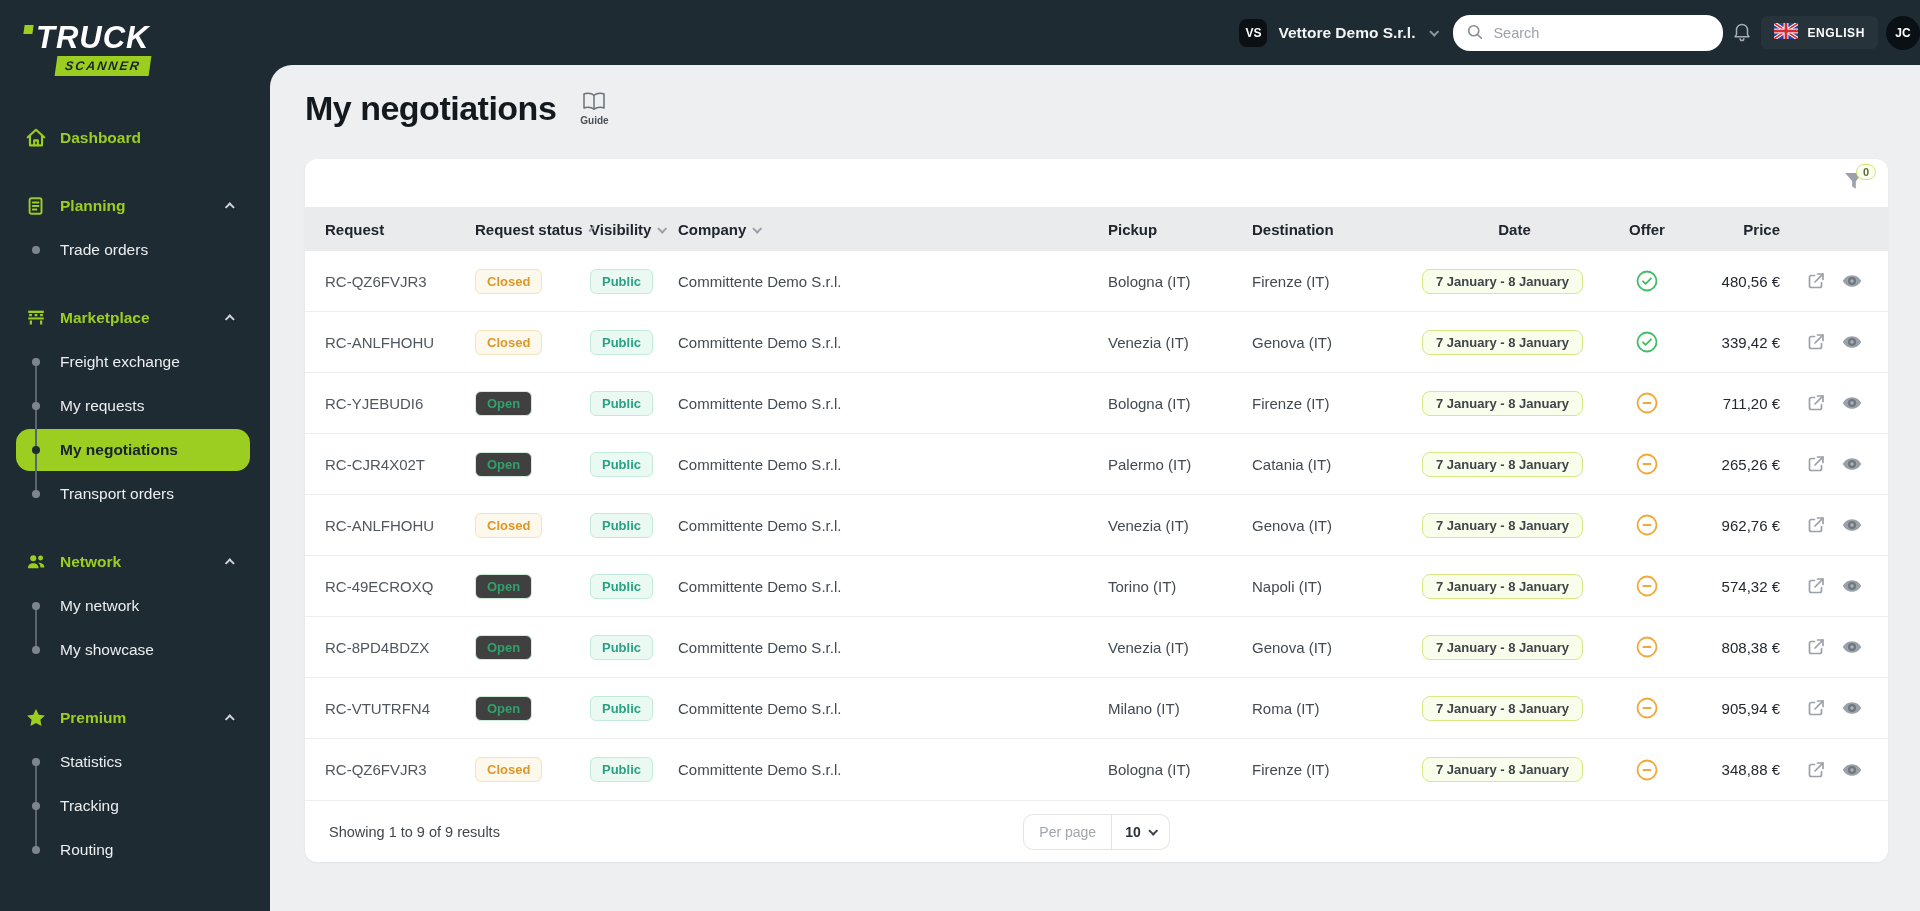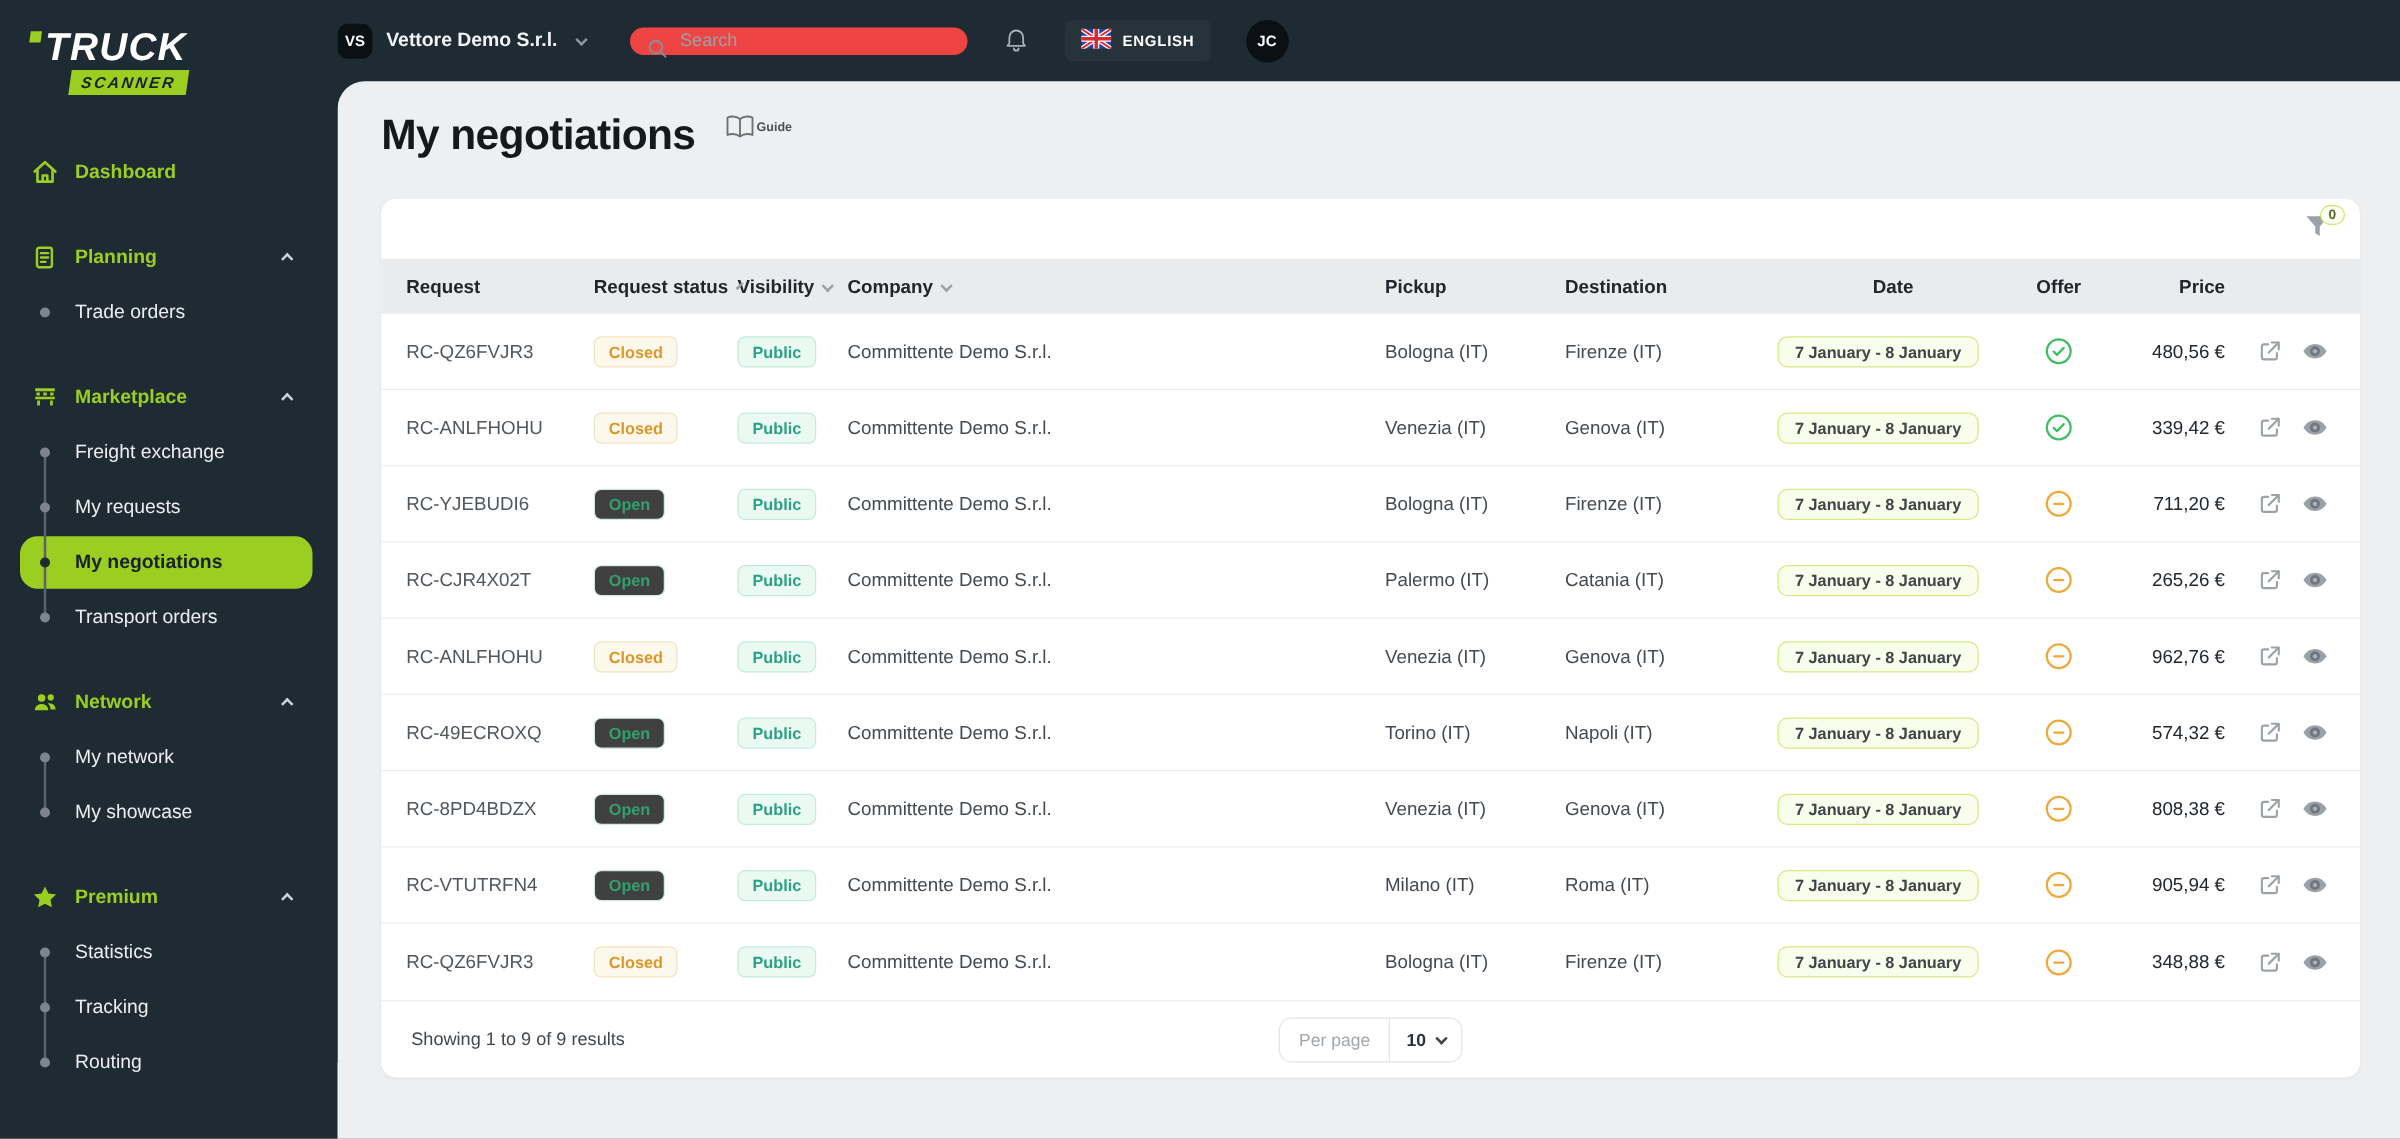--- a/index.html
+++ b/index.html
@@ -25,38 +25,38 @@
   .sec-head .chev { position:absolute; right:36px; color:#cdd3d8; }
   .group-items { position:relative; }
   .group-items::before { content:""; position:absolute; left:35px; top:22px; height:calc(100% - 44px); width:2px; background:#5a646c; }
   .sub { position:relative; height:44px; display:flex; align-items:center; cursor:pointer;padding-left:16px; }
   .sub::after { content:""; position:absolute; left:32px; top:18px; width:8px; height:8px; border-radius:50%; background:#7e868d; }
   .sub .sub-label { position:absolute; left:60px; color:#eceef0; font-size:15.5px; font-weight:500; }
   .sub.active::before { content:""; position:absolute; left:16px; right:20px; top:1px; bottom:1px; background:#9cce21; border-radius:14px; z-index:-1; }
   .sub.active::after { background:#1e2b33; }
   .sub.active .sub-label { color:#17222a; font-weight:700; }
   
-  .topbar { position:absolute; left:270px; top:0; right:0; height:65px; display:flex; align-items:center; gap:28px; }
+  .topbar { position:absolute; left:270px; top:0; right:0; height:65px; display:flex; align-items:center; justify-content:flex-end; gap:8px; }
   .org { display:flex; align-items:center; gap:11px; cursor:pointer; }
   .org-badge { width:28px; height:28px; border-radius:8px; background:#0a1014; color:#fff; font-size:12px; font-weight:700; display:flex; align-items:center; justify-content:center; }
   .org-name { color:#f2f4f5; font-size:15.5px; font-weight:700; }
   .org .chev { color:#8d969d; margin-left:4px; }
   .search-wrap { position:relative; margin-left:8px; }
-  .search-input { width:270px; height:22px; border:none; border-radius:17px; background:#ef4444; padding:0 14px 0 40px; font-size:14.5px; color:#333; outline:none; font-family:inherit; }
+  .search-input { width:270px; height:36px; border:none; border-radius:17px; background:#ffffff; padding:0 14px 0 40px; font-size:14.5px; color:#333; outline:none; font-family:inherit; }
   .search-input::placeholder { color:#9aa1a8; }
   .search-icon { position:absolute; left:13px; top:8px; }
   .icon-button { background:none; border:none; cursor:pointer; display:flex; align-items:center; }
   .lang { display:flex; align-items:center; gap:9px; background:rgba(255,255,255,0.04); border:none; border-radius:6px; padding:7px 13px; cursor:pointer; }
   .lang-label { color:#fff; font-size:12px; font-weight:700; letter-spacing:0.6px; }
   .avatar { width:34px; height:34px; border-radius:50%; background:#0a1014; color:#fff; font-size:12px; font-weight:700; display:flex; align-items:center; justify-content:center; cursor:pointer; }
   
   .main { position:absolute; left:270px; top:65px; right:0; bottom:0; background:#edeff1; border-top-left-radius:22px; padding:0 32px 0 35px; }
   .page-head { margin-top:24px; display:flex; align-items:flex-start; gap:24px; }
   .page-title { font-size:34px; font-weight:800; color:#14191d; letter-spacing:-0.5px; }
-  .guide { display:flex; flex-direction:row; align-items:center; gap:1px; background:none; border:none; cursor:pointer; margin-top:2px; }
+  .guide { display:flex; flex-direction:column; align-items:center; gap:1px; background:none; border:none; cursor:pointer; margin-top:2px; }
   .guide-label { font-size:10px; color:#4a5056; font-weight:600; }
   
   .card { margin-top:31px; background:#fff; border-radius:12px; box-shadow:0 1px 3px rgba(20,30,40,0.05); overflow:hidden; }
   .filter-bar { height:48px; position:relative; }
   .filter-btn { position:absolute; right:24px; top:13px; background:none; border:none; cursor:pointer; }
   .filter-badge { position:absolute; top:-8px; right:-12px; min-width:20px; padding:1px 6px; background:#fbfdf1; border:1.5px solid #cde76f; border-radius:9px; font-size:11px; font-weight:700; color:#5a6b2f; text-align:center; }
   .grid { display:grid; grid-template-columns:150px 115px 88px 430px 144px 170px 185px 80px 105px minmax(0,1fr); padding-left:20px; align-items:center; }
   .thead { background:#e9ebed; height:44px; }
   .th { font-size:15px; font-weight:700; color:#20262c; display:flex; align-items:center; white-space:nowrap; }
   .th .chev { color:#9aa1a8; margin-left:7px; }

